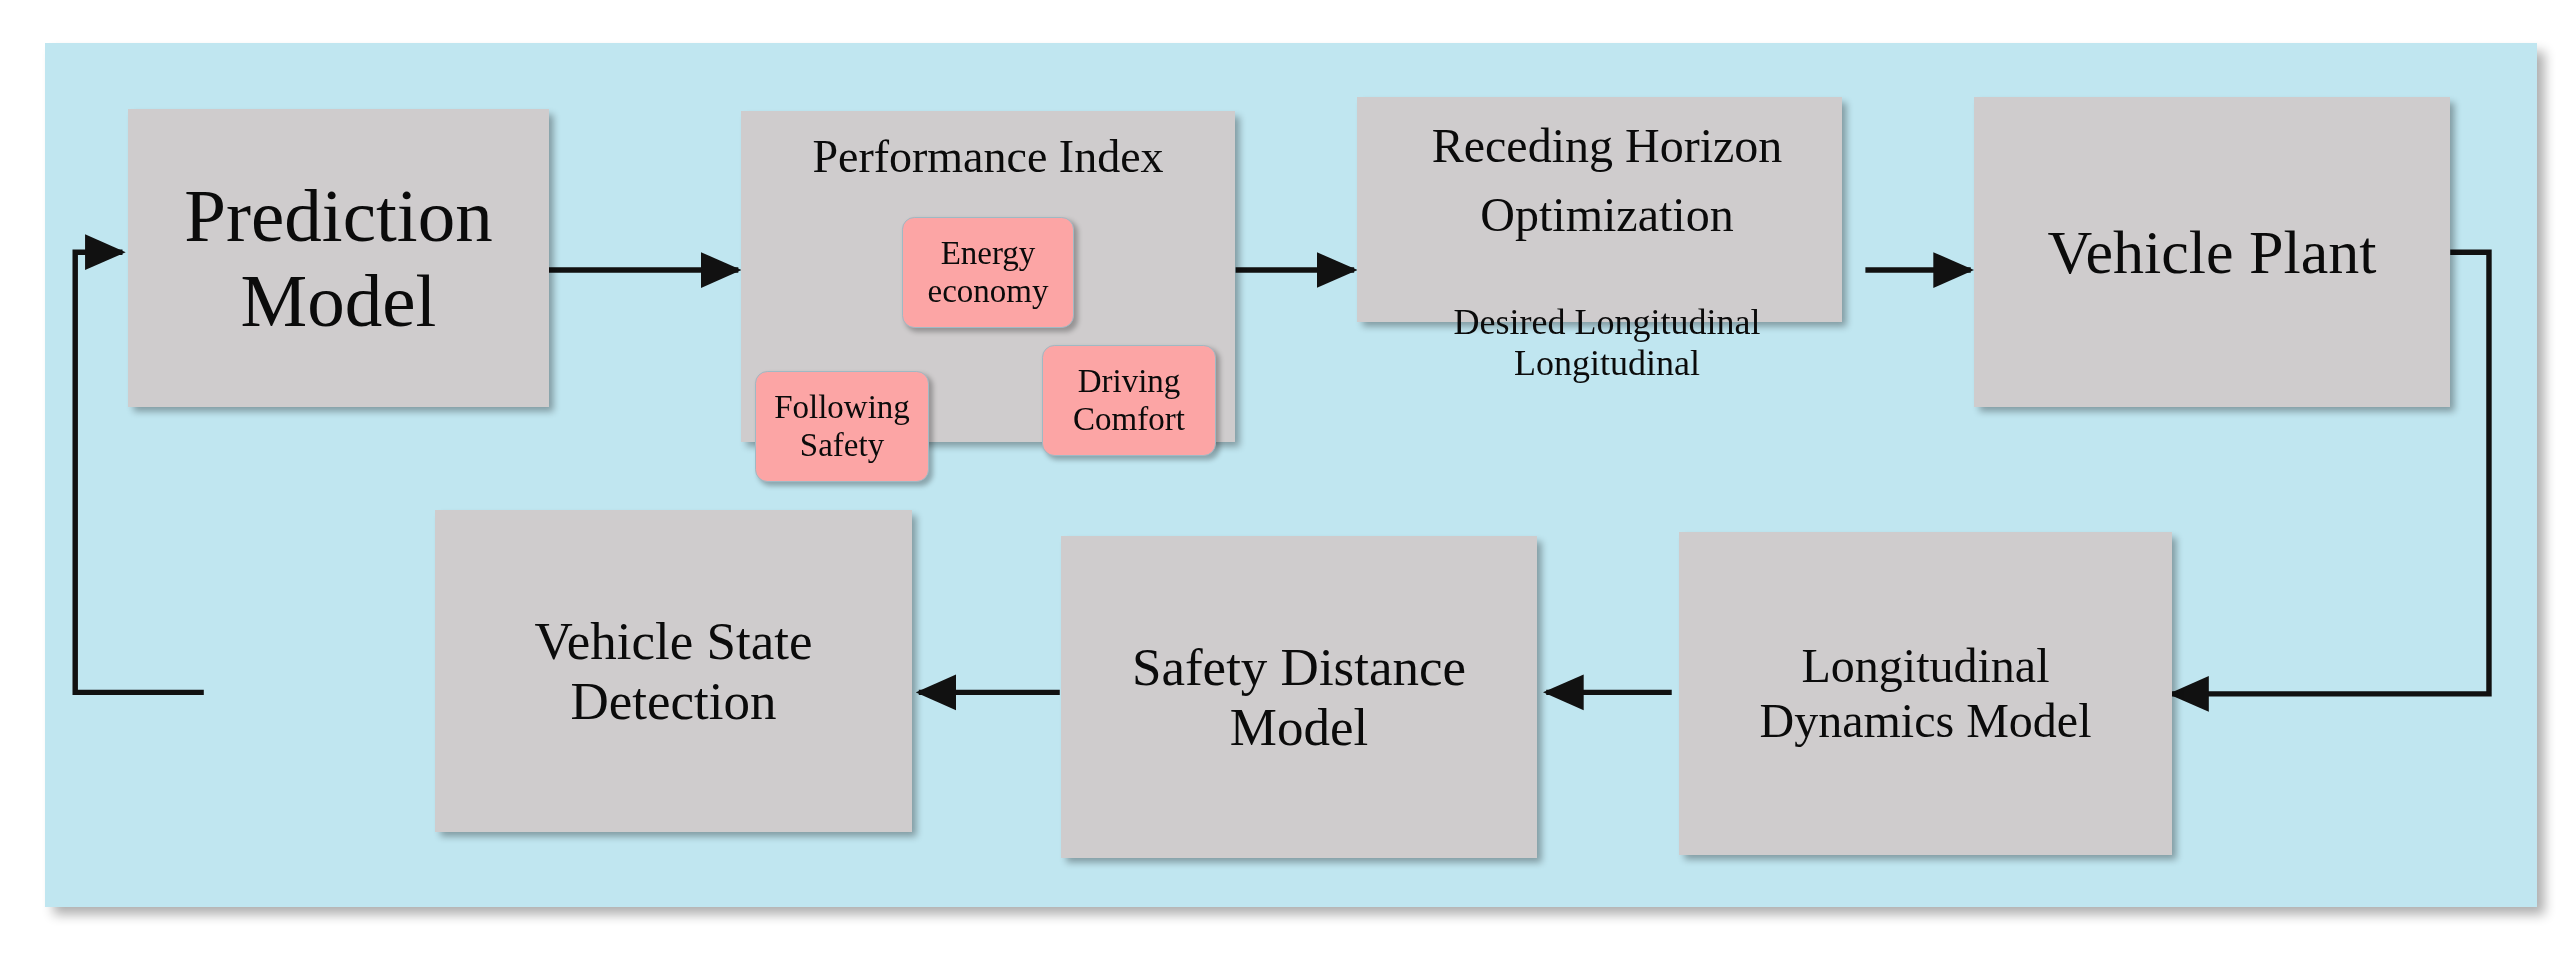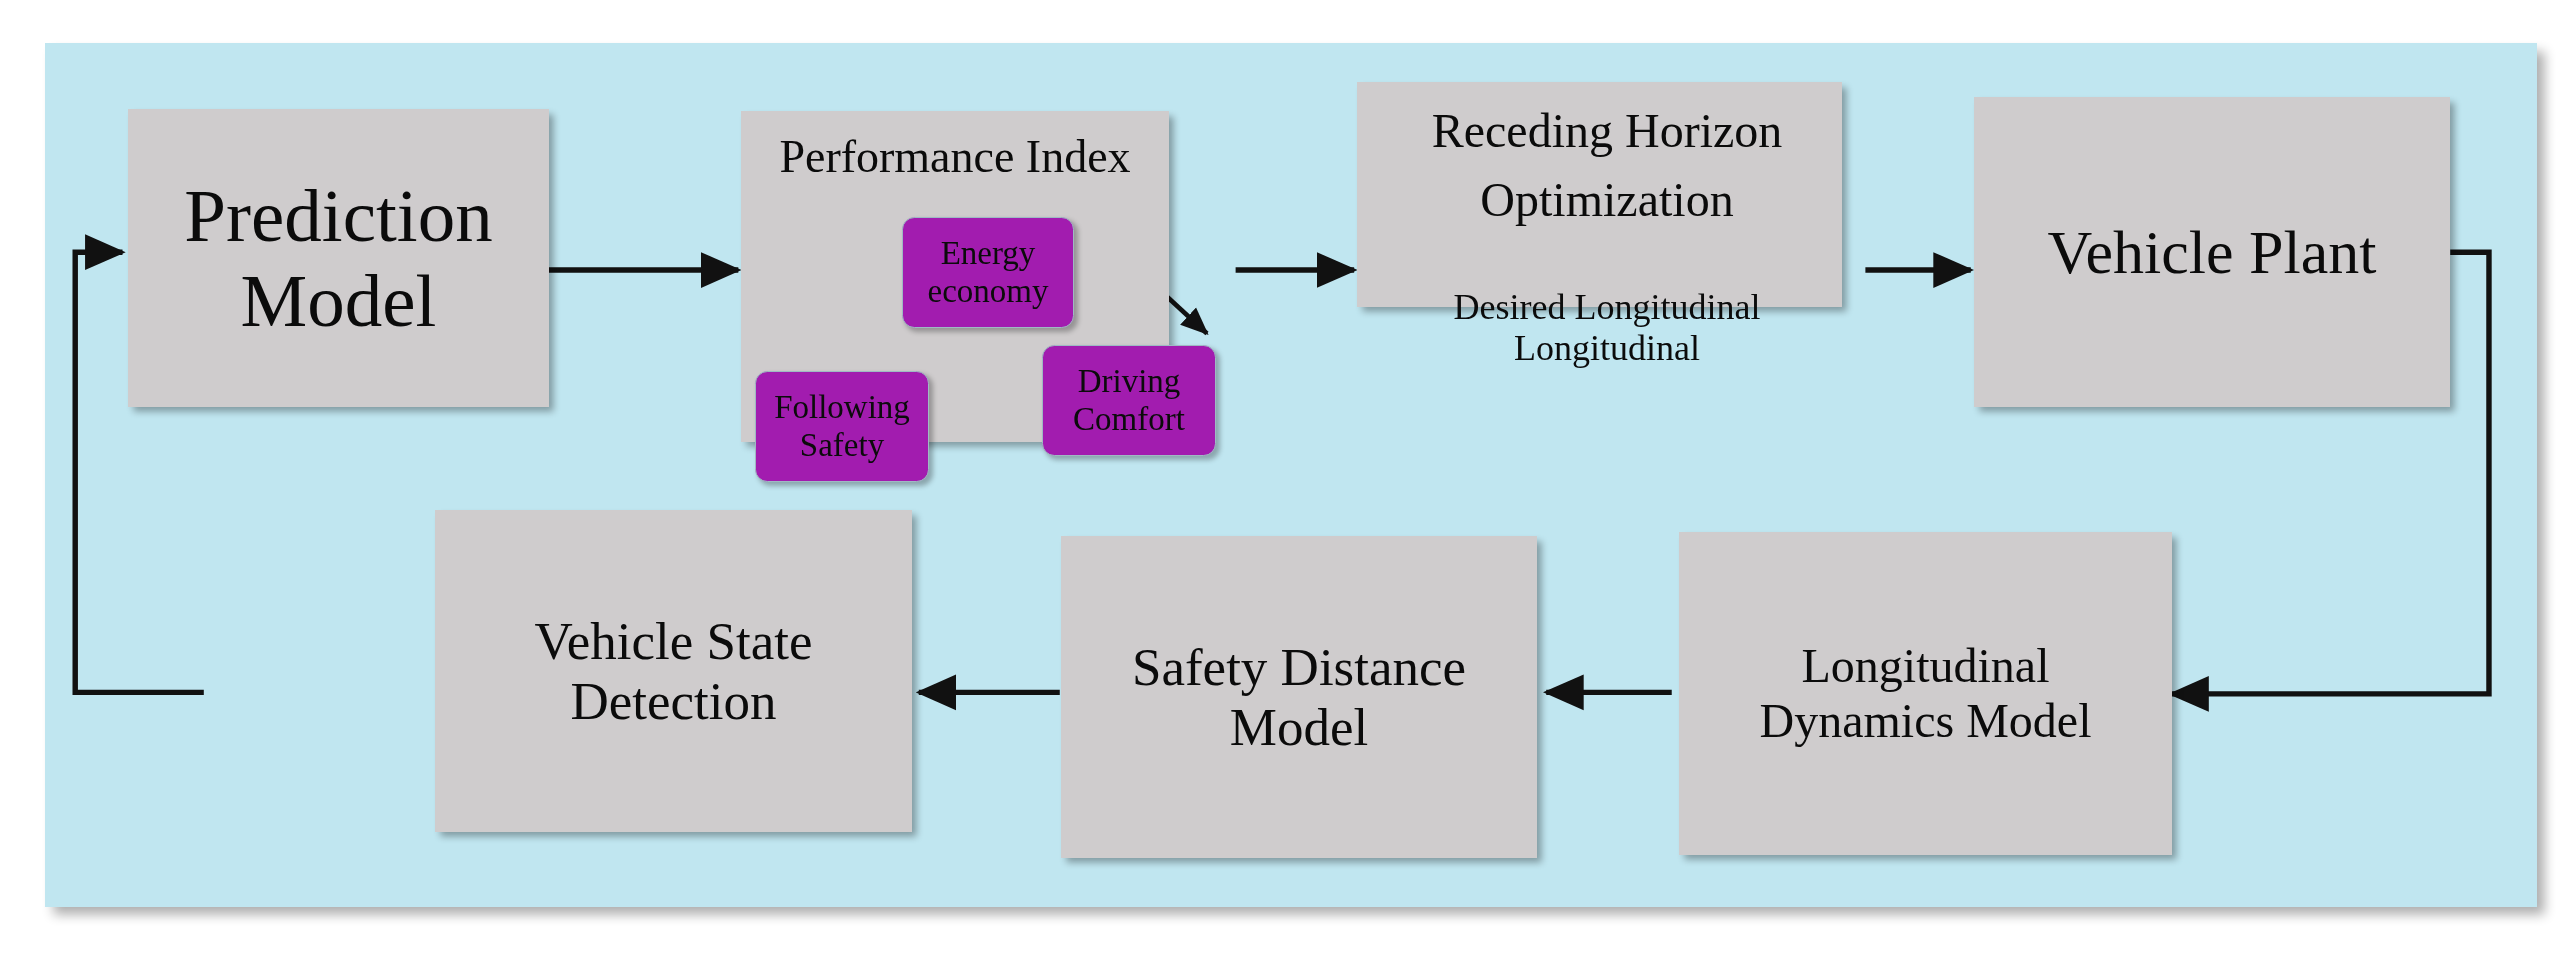--- a/index.html
+++ b/index.html
@@ -34,21 +34,21 @@
     justify-content: center;
     text-align: center;
     color: #0b0b0b;
     line-height: 1.14;
     box-sizing: border-box;
   }
   .block .line { white-space: nowrap; }
 
   .subbox {
     position: absolute;
-    background: #a21caf;
+    background: #fca5a5;
     border: 1.5px solid #9fb9c4;
     border-radius: 12.4px;
     box-shadow: 3.9px 3.9px 5.4px rgba(0,0,0,0.28);
     display: flex;
     flex-direction: column;
     align-items: center;
     justify-content: center;
     text-align: center;
     color: #0b0b0b;
     line-height: 1.14;
@@ -109,40 +109,40 @@
       <line x1="1370" y1="255" x2="1500" y2="375" stroke="#111111" stroke-width="6" marker-start="url(#arrowSm)" marker-end="url(#arrowSm)"></line>
 
       <line x1="1165" y1="462" x2="1275" y2="462" stroke="#111111" stroke-width="6" marker-start="url(#arrowSm)" marker-end="url(#arrowSm)"></line>
     </svg>
 
     <div class="block" style="left:83px; top:66px; width:421px; height:298px; font-size:75px;">
       <div class="line">Prediction</div>
       <div class="line">Model</div>
     </div>
 
-    <div class="block" style="left:696px; top:68px; width:428px; height:331px;">
+    <div class="block" style="left:696px; top:68px; width:494px; height:331px;">
       <div class="pi-title" style="left:0; right:0; top:20px; font-size:46px;">Performance Index</div>
 
       <div class="subbox" style="left:161px; top:106px; width:172px; height:111px; font-size:33px;">
         <div class="line">Energy</div>
         <div class="line">economy</div>
       </div>
 
       <div class="subbox" style="left:14px; top:234px; width:174px; height:111px; font-size:33px;margin-top:26px;">
         <div class="line">Following</div>
         <div class="line">Safety</div>
       </div>
 
       <div class="subbox" style="left:301px; top:234px; width:174px; height:111px; font-size:33px;">
         <div class="line">Driving</div>
         <div class="line">Comfort</div>
       </div>
     </div>
 
-    <div class="block" style="left:1312px; top:39px; width:485px; height:225px; justify-content:flex-start; padding-top:22px;padding-left:15px;">
+    <div class="block" style="left:1312px; top:54px; width:485px; height:225px; justify-content:flex-start; padding-top:22px;padding-left:15px;">
       <div class="line" style="font-size:48px;">Receding Horizon</div>
       <div class="line" style="font-size:48px;margin-top:14px;">Optimization</div>
       <div class="line" style="font-size:36px; margin-top:60px;">Desired Longitudinal</div>
       <div class="line" style="font-size:36px;">Longitudinal</div>
     </div>
 
     <div class="block" style="left:1929px; top:54px; width:476px; height:310px; font-size:62px;">
       <div class="line">Vehicle Plant</div>
     </div>
 

